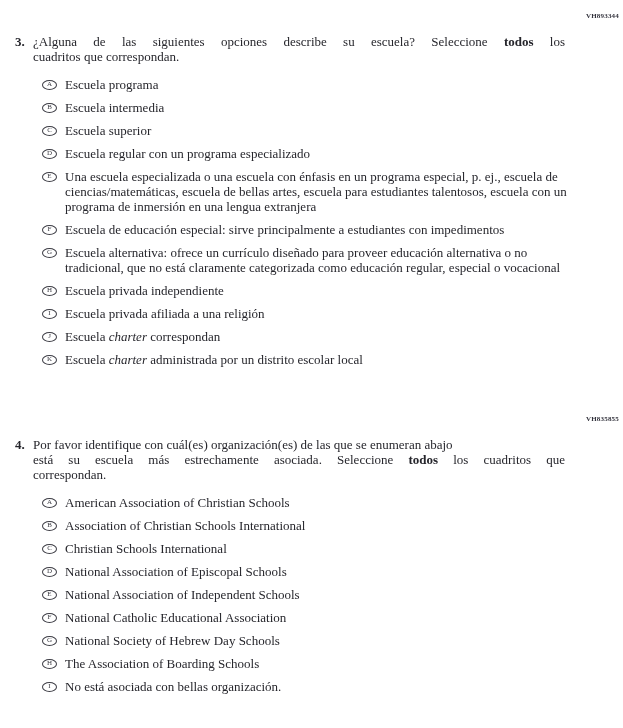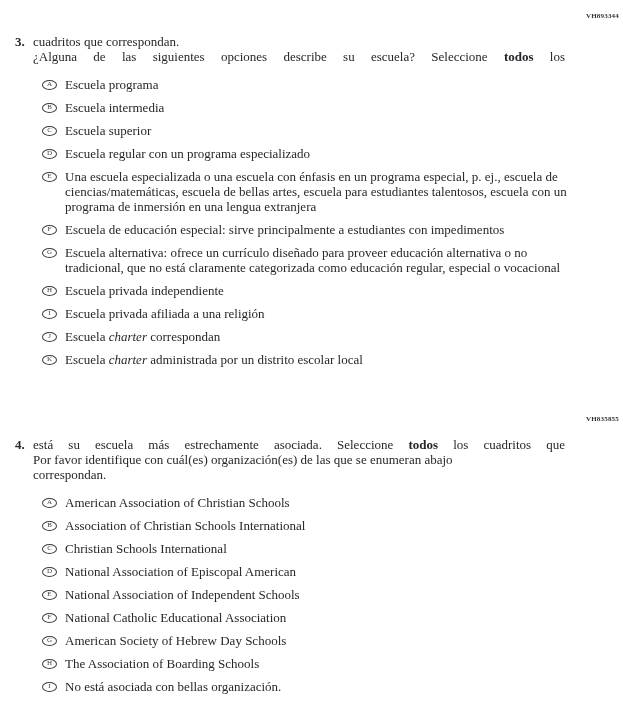--- a/index.html
+++ b/index.html
@@ -95,22 +95,22 @@
 <body>
 
 <div class="page">
 
   <div class="id-code first">VH893344</div>
 
   <div class="question">
     <div class="q-number">3.</div>
     <div class="q-content">
       <div class="q-prompt">
+        <span class="qline justify-last"><span>¿Alguna de las siguientes opciones describe su escuela? Seleccione </span><b>todos</b><span> los</span></span>
         <span class="qline"><span>cuadritos que correspondan.</span></span>
-        <span class="qline justify-last"><span>¿Alguna de las siguientes opciones describe su escuela? Seleccione </span><b>todos</b><span> los</span></span>
       </div>
       <div class="options">
 
         <div class="option-row">
           <span class="bubble">
               <span>A</span>
             </span>
           <span class="option-text">Escuela programa</span>
         </div>
         <div class="option-row">
@@ -177,22 +177,22 @@
       </div>
     </div>
   </div>
 
   <div class="id-code second">VH835855</div>
 
   <div class="question">
     <div class="q-number">4.</div>
     <div class="q-content">
       <div class="q-prompt">
+        <span class="qline"><span>Por favor identifique con cuál(es) organización(es) de las que se enumeran abajo</span></span>
         <span class="qline justify-last"><span>está su escuela más estrechamente asociada. Seleccione </span><b>todos</b><span> los cuadritos que</span></span>
-        <span class="qline"><span>Por favor identifique con cuál(es) organización(es) de las que se enumeran abajo</span></span>
         <span class="qline"><span>correspondan.</span></span>
       </div>
       <div class="options">
 
         <div class="option-row">
           <span class="bubble">
               <span>A</span>
             </span>
           <span class="option-text">American Association of Christian Schools</span>
         </div>
@@ -205,39 +205,39 @@
         <div class="option-row">
           <span class="bubble">
               <span>C</span>
             </span>
           <span class="option-text">Christian Schools International</span>
         </div>
         <div class="option-row">
           <span class="bubble">
               <span>D</span>
             </span>
-          <span class="option-text">National Association of Episcopal American</span>
+          <span class="option-text">National Association of Episcopal Schools</span>
         </div>
         <div class="option-row">
           <span class="bubble">
               <span>E</span>
             </span>
           <span class="option-text">National Association of Independent Schools</span>
         </div>
         <div class="option-row">
           <span class="bubble">
               <span>F</span>
             </span>
           <span class="option-text">National Catholic Educational Association</span>
         </div>
         <div class="option-row">
           <span class="bubble">
               <span>G</span>
             </span>
-          <span class="option-text">American Society of Hebrew Day Schools</span>
+          <span class="option-text">National Society of Hebrew Day Schools</span>
         </div>
         <div class="option-row">
           <span class="bubble">
               <span>H</span>
             </span>
           <span class="option-text">The Association of Boarding Schools</span>
         </div>
         <div class="option-row">
           <span class="bubble">
               <span>I</span>

